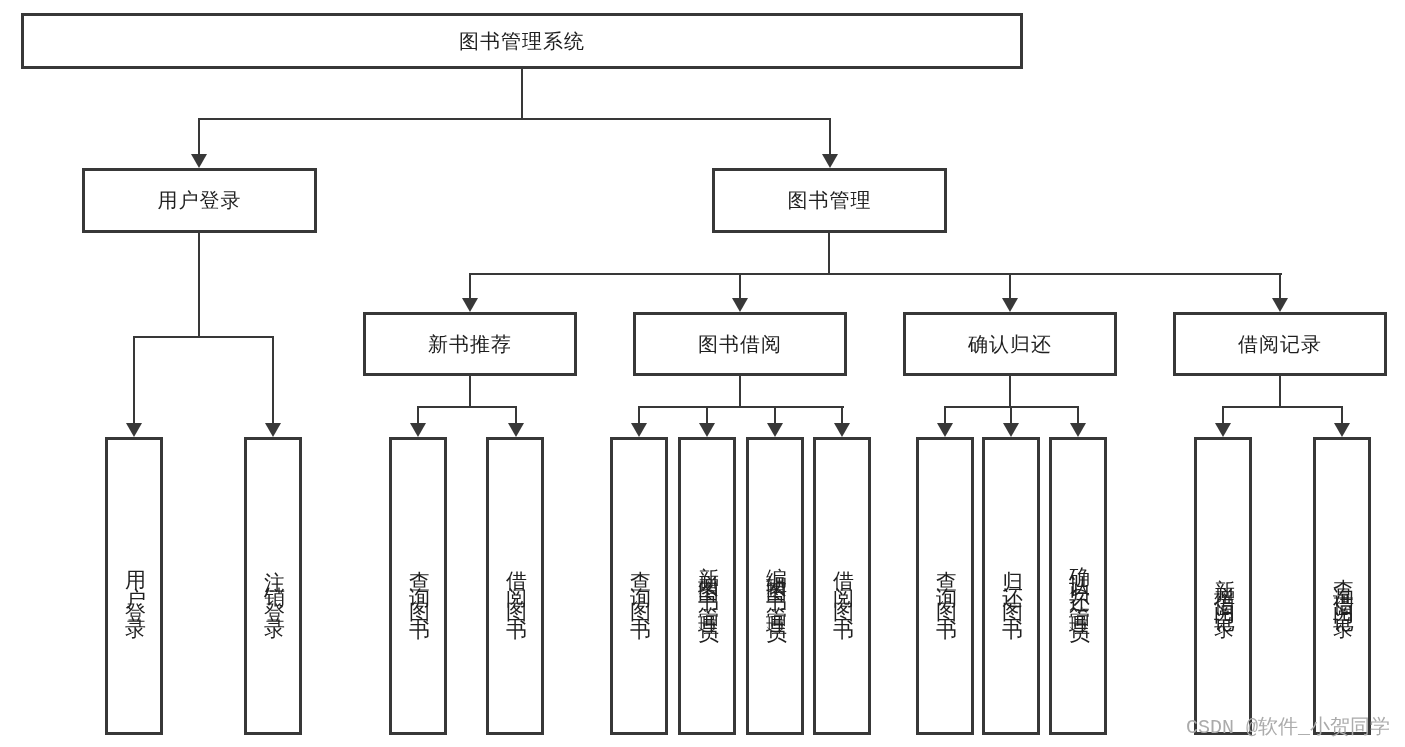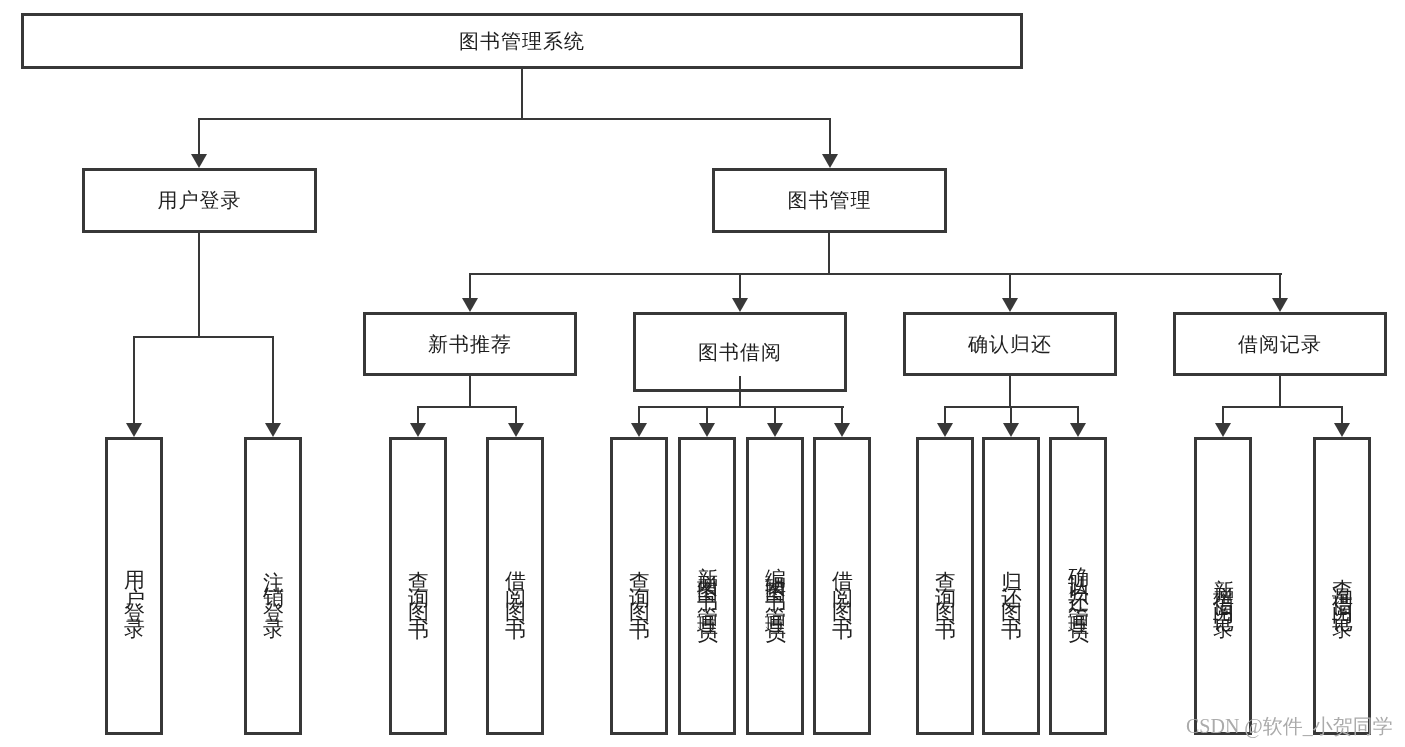--- a/index.html
+++ b/index.html
@@ -1,20 +1,20 @@
 <!DOCTYPE html>
 <html><head>
 <meta charset="utf-8">
 <style>
   html,body{margin:0;padding:0;background:#ffffff;}
   #canvas{
     position:relative;
     width:1405px;height:747px;
     background:#ffffff;
-    font-family:Liberation Serif, serif;
+    font-family:Liberation Mono, monospace;
     overflow:hidden;
   }
   .box{
     position:absolute;
     box-sizing:border-box;
     border:3px solid #383838;
     background:#ffffff;
     display:flex;
     align-items:center;
     justify-content:center;
@@ -61,21 +61,21 @@
   </div>
 
   <div class="box hbox" style="left:363px;top:312px;width:214px;height:64px">
     <span>新书推荐</span>
   </div>
 
   <div class="box hbox" style="left:712px;top:168px;width:235px;height:65px">
     <span>图书管理</span>
   </div>
 
-  <div class="box hbox" style="left:633px;top:312px;width:214px;height:80px">
+  <div class="box hbox" style="left:633px;top:312px;width:214px;height:64px">
     <span>图书借阅</span>
   </div>
 
   <div class="box hbox" style="left:903px;top:312px;width:214px;height:64px">
     <span>确认归还</span>
   </div>
 
   <div class="box hbox" style="left:1173px;top:312px;width:214px;height:64px">
     <span>借阅记录</span>
   </div>

